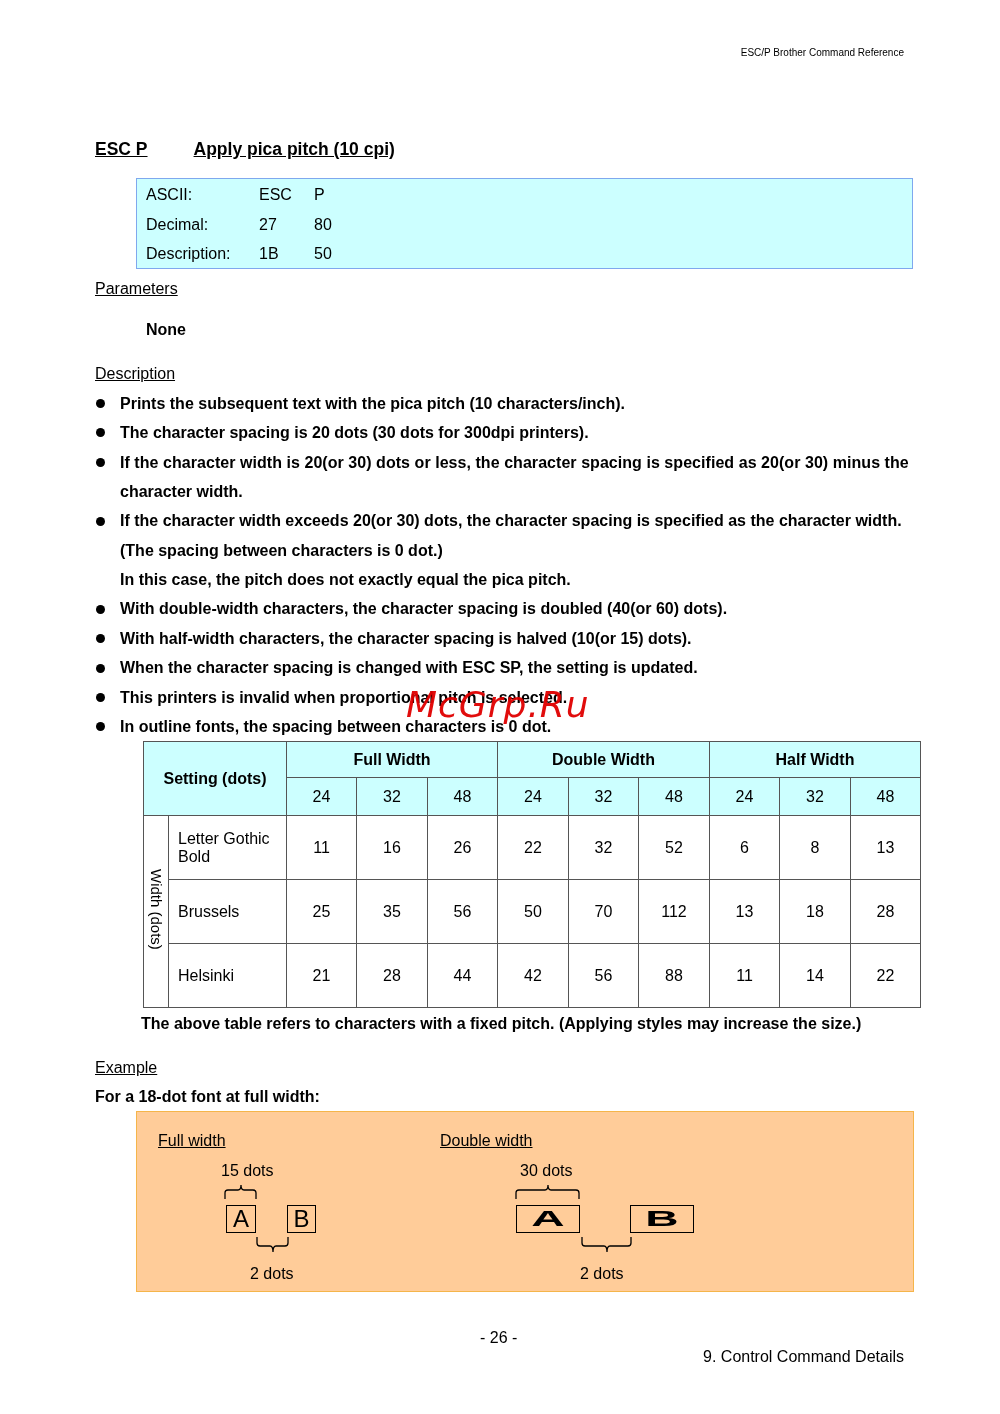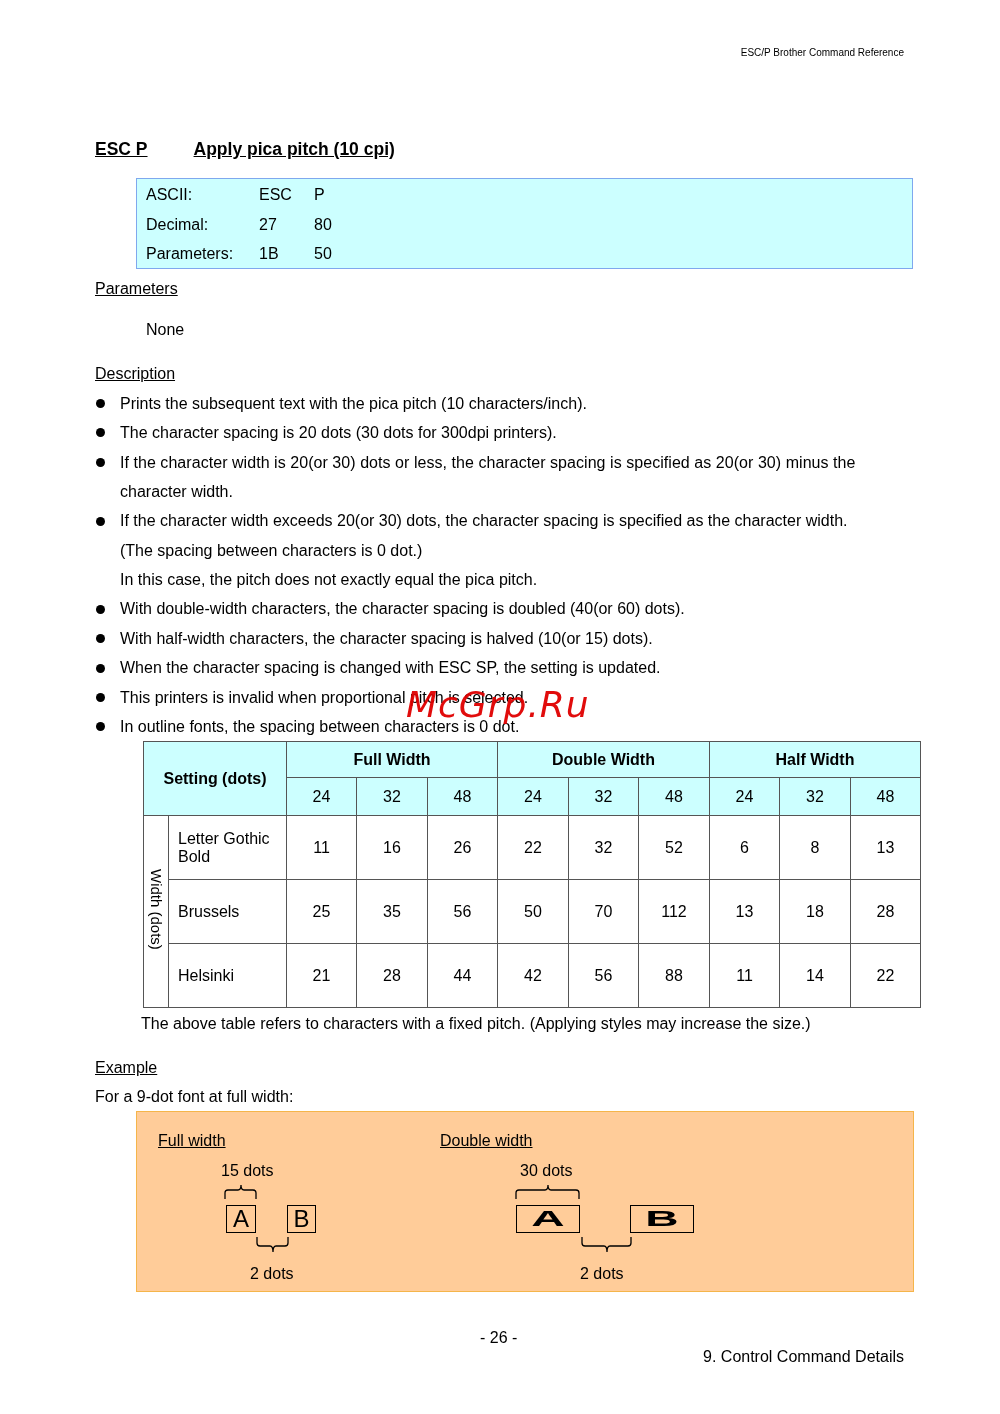--- a/index.html
+++ b/index.html
@@ -14,21 +14,21 @@
     .code-box {
       top: 178px; left: 136px; width: 777px; height: 91px;
       background: #ccffff; border: 1px solid #7fa8ee; box-sizing: border-box;
     }
     .code-row { position: absolute; left: 9px; font-size: 16px; }
     .code-row span { position: absolute; white-space: nowrap; }
     .code-row .c0 { left: 0; }
     .code-row .c1 { left: 113px; }
     .code-row .c2 { left: 168px; }
     .section { font-size: 16px; text-decoration: underline; left: 95px; }
-    .body-text { font-size: 16px; white-space: nowrap; }
+    .body-text { font-size: 16px; white-space: nowrap; font-weight: bold; }
     .bullet {
       position: absolute; left: 96px; width: 9px; height: 9px; border-radius: 50%; background: #000;
     }
     .watermark {
       top: 684px; left: 406px; font-size: 36px; color: #e00000; font-style: italic;
       font-family: "DejaVu Sans", sans-serif; letter-spacing: 1px; opacity: 0.95;
     }
     table.width-table {
       position: absolute; top: 741px; left: 143px; border-collapse: collapse;
       font-size: 16px; table-layout: fixed;
@@ -66,21 +66,21 @@
     <span class="c0">ASCII:</span>
     <span class="c1">ESC</span>
     <span class="c2">P</span>
   </div>
   <div class="code-row" style="top:37px">
     <span class="c0">Decimal:</span>
     <span class="c1">27</span>
     <span class="c2">80</span>
   </div>
   <div class="code-row" style="top:66px">
-    <span class="c0">Parameters:</span>
+    <span class="c0">Description:</span>
     <span class="c1">1B</span>
     <span class="c2">50</span>
   </div>
 </div>
 
 <div class="abs section" style="top:280px">Parameters</div>
 <div class="abs body-text" style="top:321px; left:146px">None</div>
 
 <div class="abs section" style="top:365px">Description</div>
 
@@ -178,21 +178,21 @@
     <td>11</td>
     <td>14</td>
     <td>22</td>
   </tr>
 </tbody>
   </table>
 
 <div class="abs body-text" style="top:1015px; left:141px">The above table refers to characters with a fixed pitch. (Applying styles may increase the size.)</div>
 
 <div class="abs section" style="top:1059px">Example</div>
-<div class="abs body-text" style="top:1088px; left:95px">For a 9-dot font at full width:</div>
+<div class="abs body-text" style="top:1088px; left:95px">For a 18-dot font at full width:</div>
 
 <div class="abs example-box">
 
   <div class="abs ex-label" style="top:20px; left:21px">Full width</div>
   <div class="abs ex-text" style="top:50px; left:84px">15 dots</div>
   <svg class="abs" style="top:71px; left:87px" width="34" height="18">
     <path d="M1 16 L1 10 Q1 7 4 7 L14 7 Q17 7 17 2 Q17 7 20 7 L29 7 Q32 7 32 10 L32 16" fill="none" stroke="#000" stroke-width="1.3"></path>
   </svg>
   <div class="glyph-box" style="top:93px; left:89px; width:30px; height:28px">
       <span>A</span>

